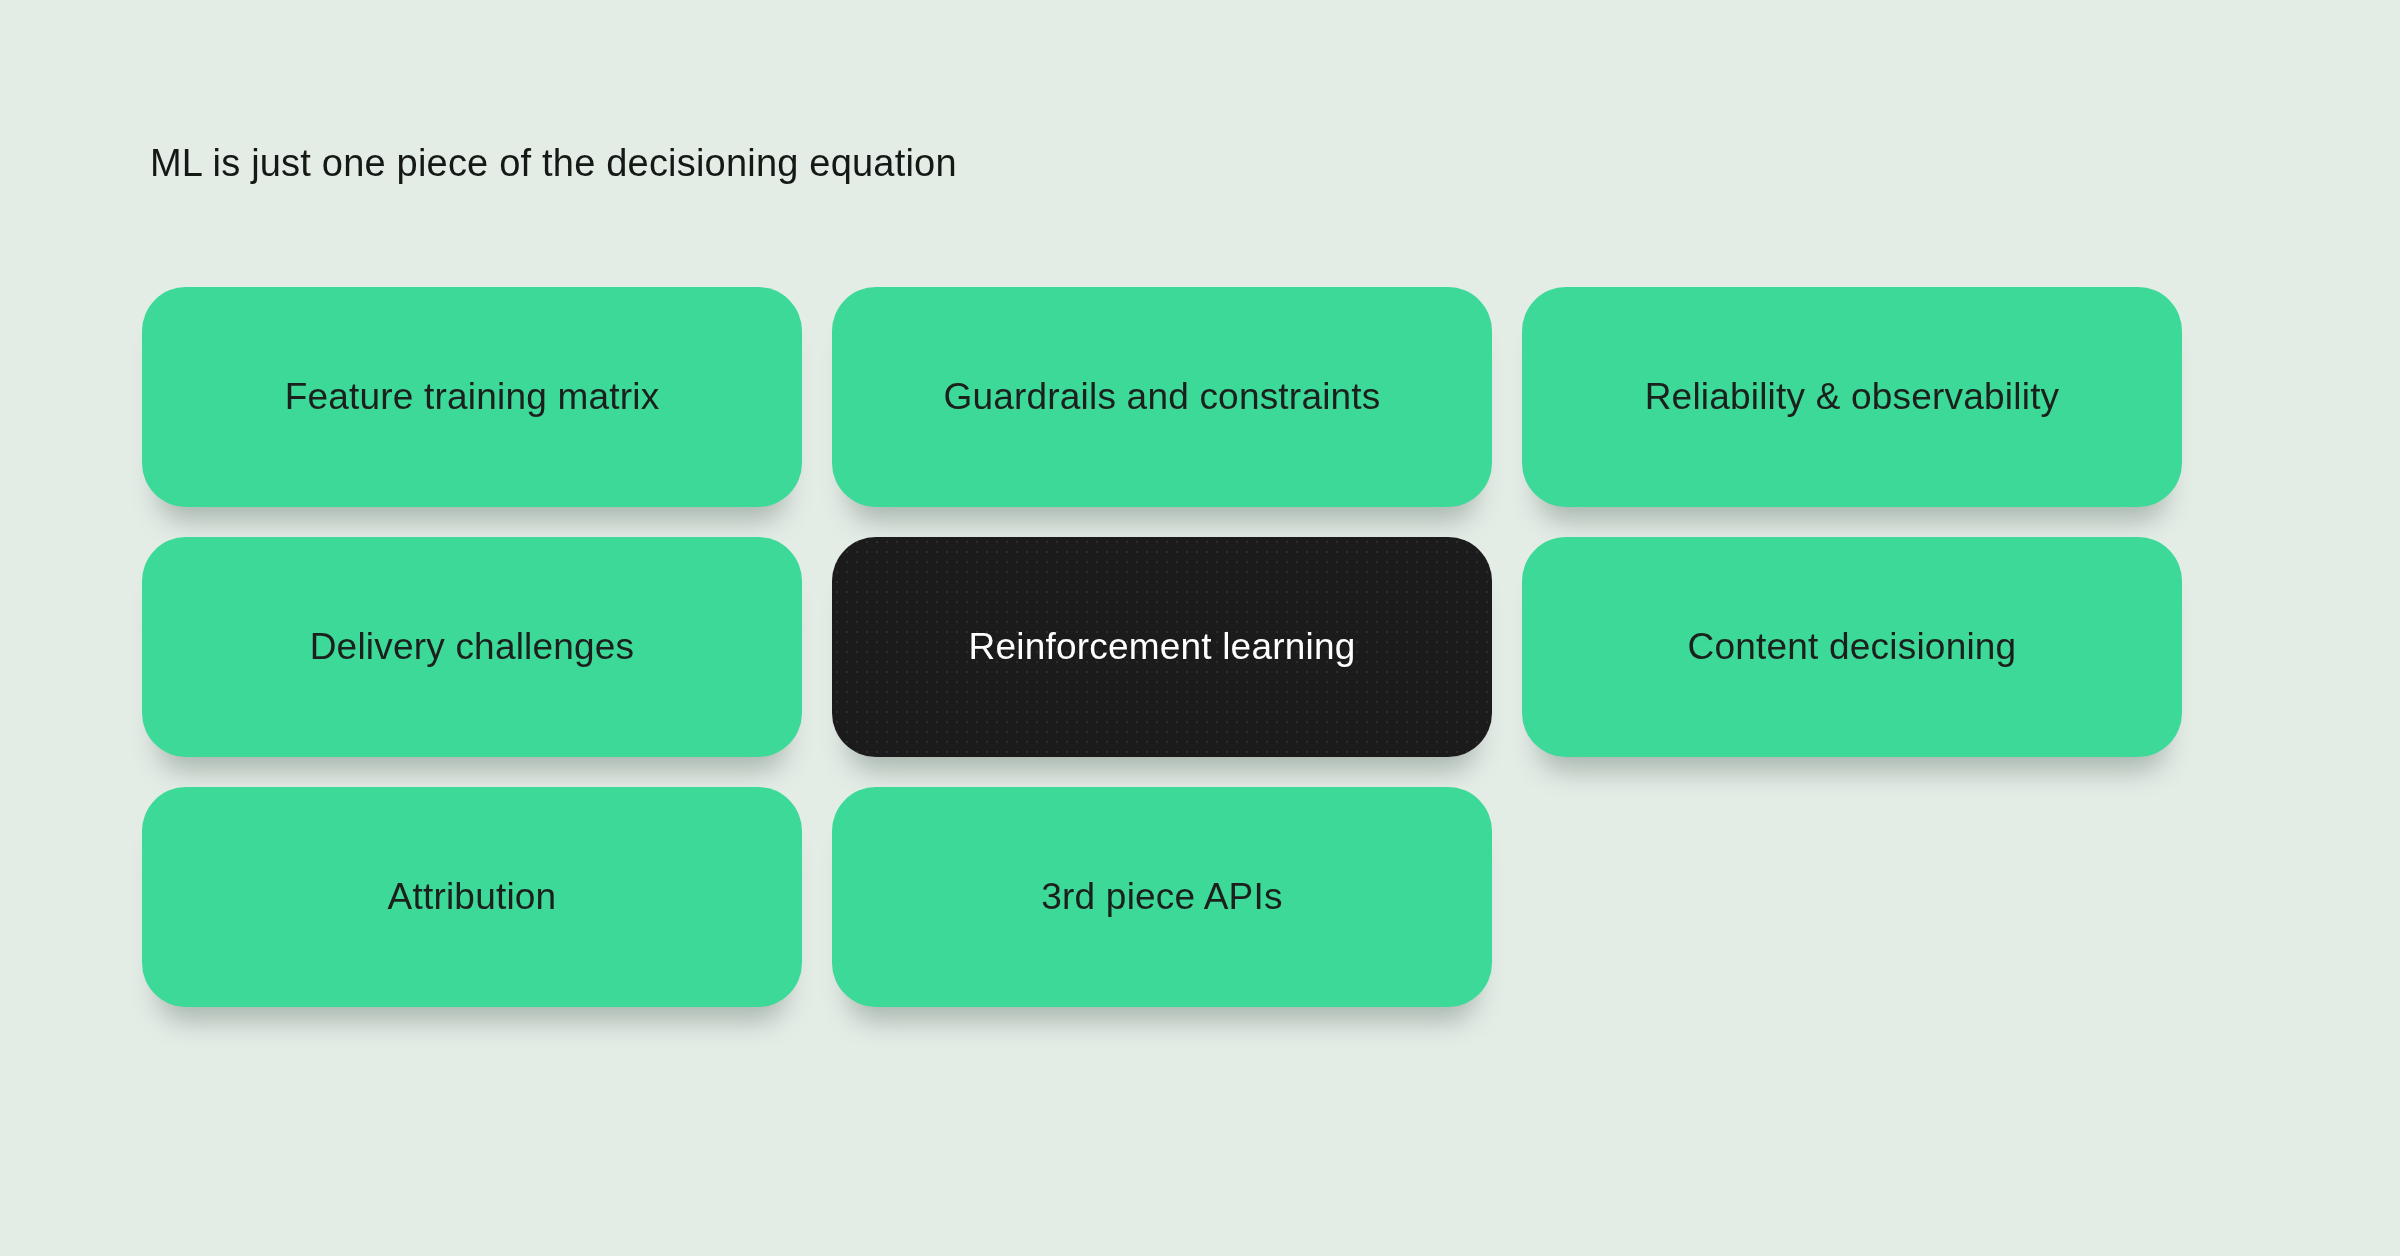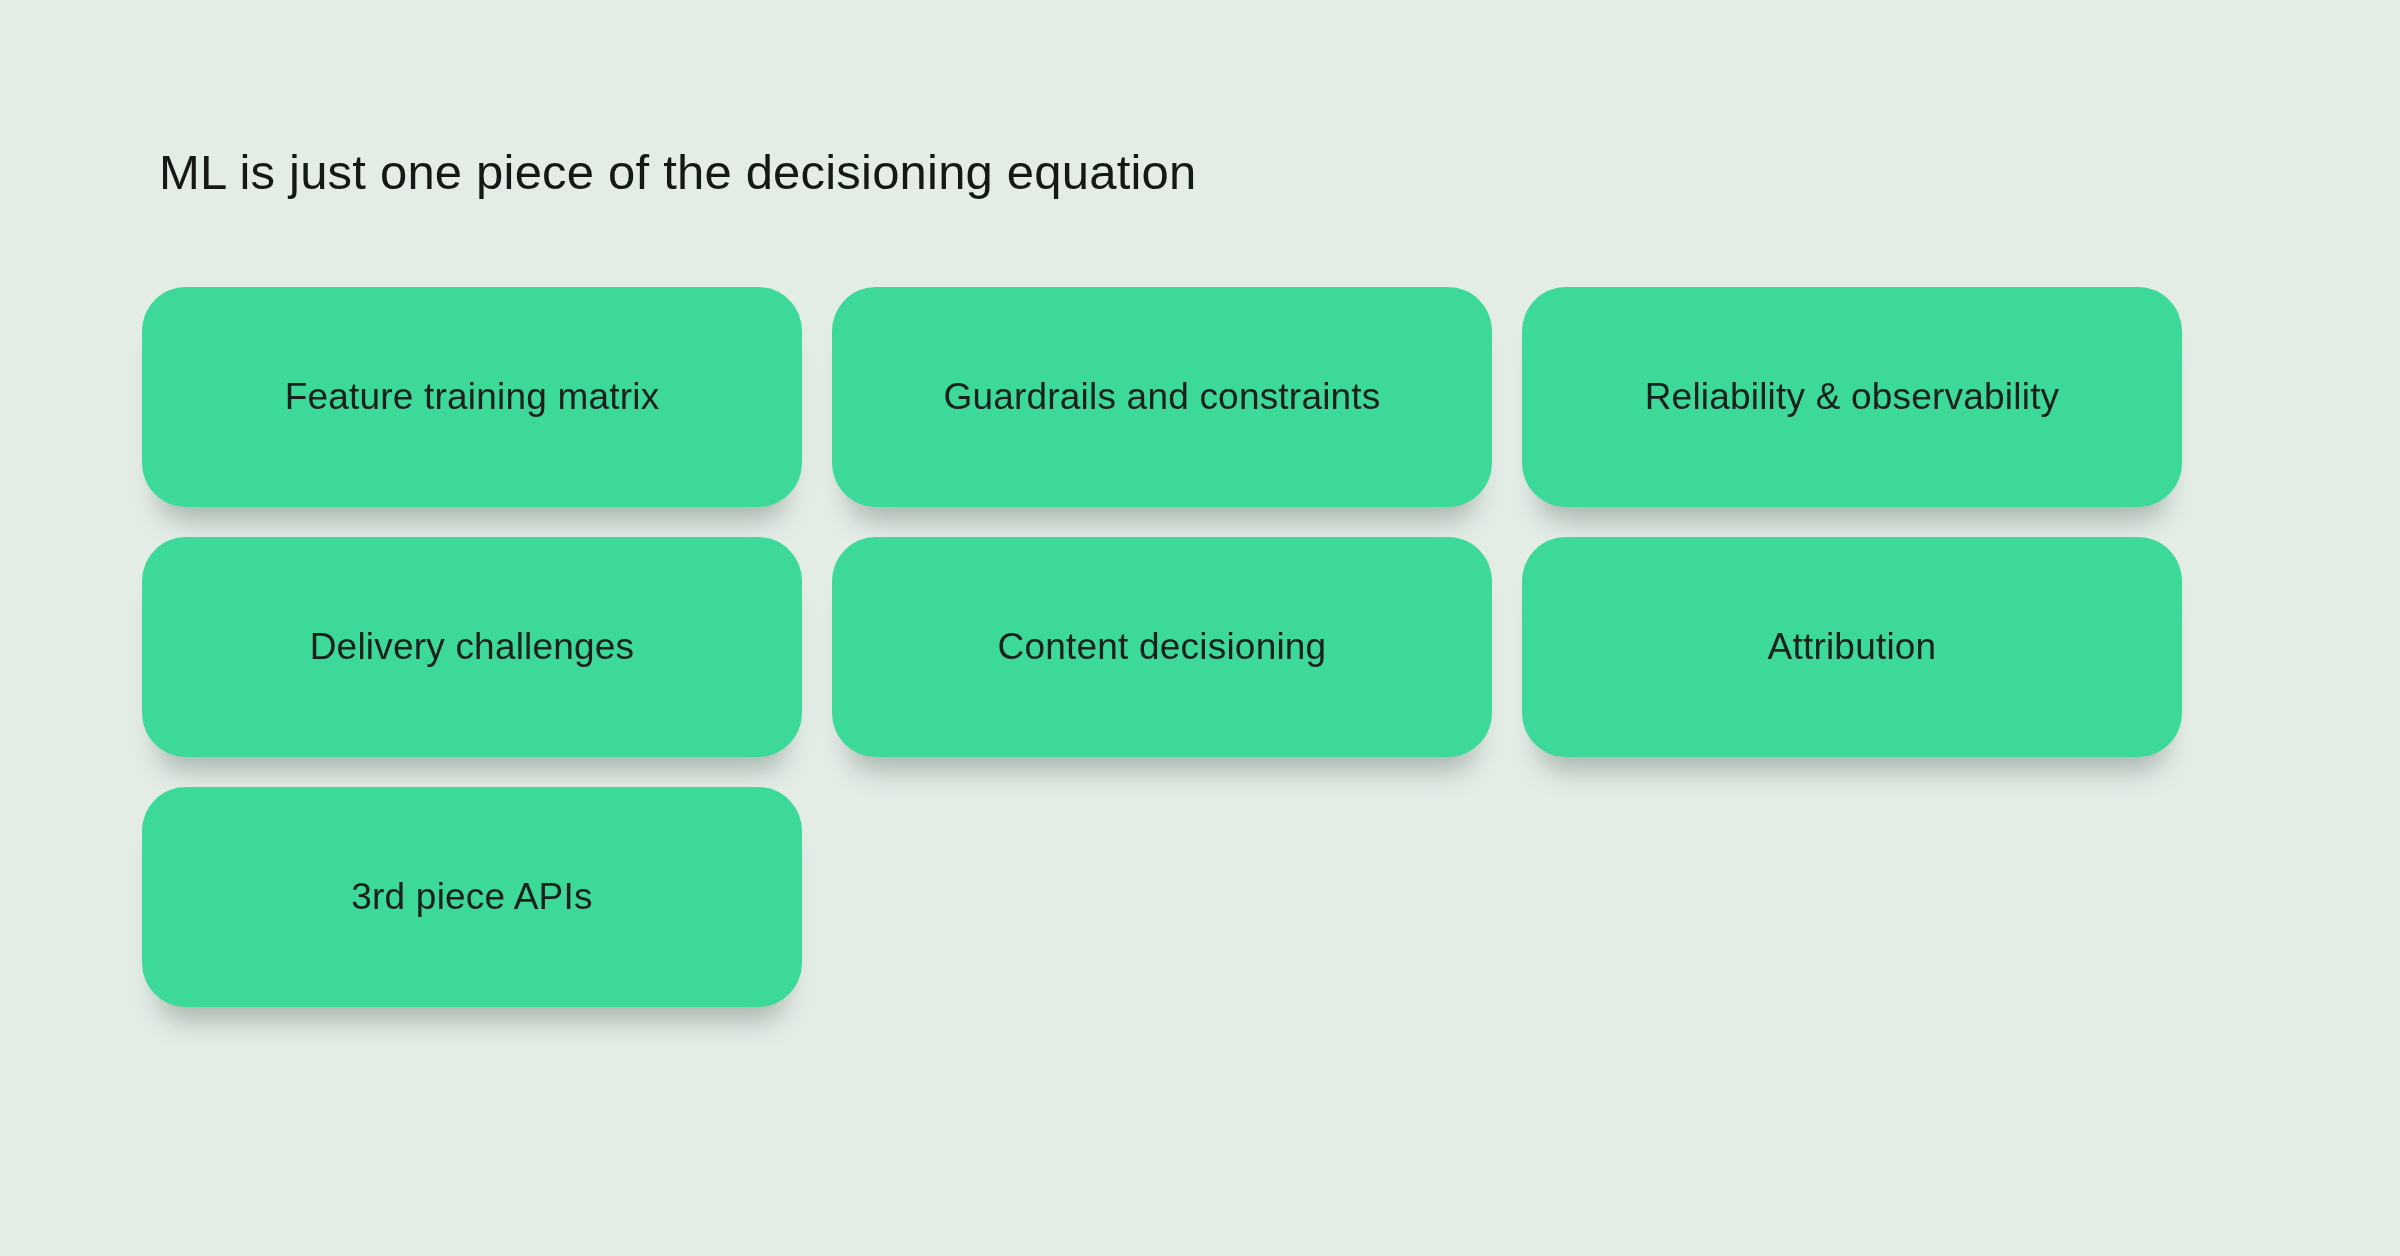--- a/index.html
+++ b/index.html
@@ -15,22 +15,22 @@
   }
   .slide {
     position: relative;
     width: 2400px;
     height: 1256px;
   }
   .slide-title {
     position: absolute;
     left: 142px;
     top: 124px;
-    margin: 17px;
-    font-size: 49px;
+    margin: 8px;
+    font-size: 38px;
     line-height: 62px;
     font-weight: 500;
     letter-spacing: 0.2px;
     color: var(--title-text, #15191 6);
     color: var(--title-text, #151916);
     text-align: right;
   }
   .card-grid {
     position: absolute;
     left: 142px;
@@ -82,20 +82,23 @@
     </div>
 
     <div class="card card--green">
       <span class="card-label">Reliability &amp; observability</span>
     </div>
 
     <div class="card card--green">
       <span class="card-label">Delivery challenges</span>
     </div>
 
+    <div class="card card--dark">
+      <span class="card-label">Reinforcement learning</span>
+    </div>
 
 
     <div class="card card--green">
       <span class="card-label">Content decisioning</span>
     </div>
 
     <div class="card card--green">
       <span class="card-label">Attribution</span>
     </div>
 

